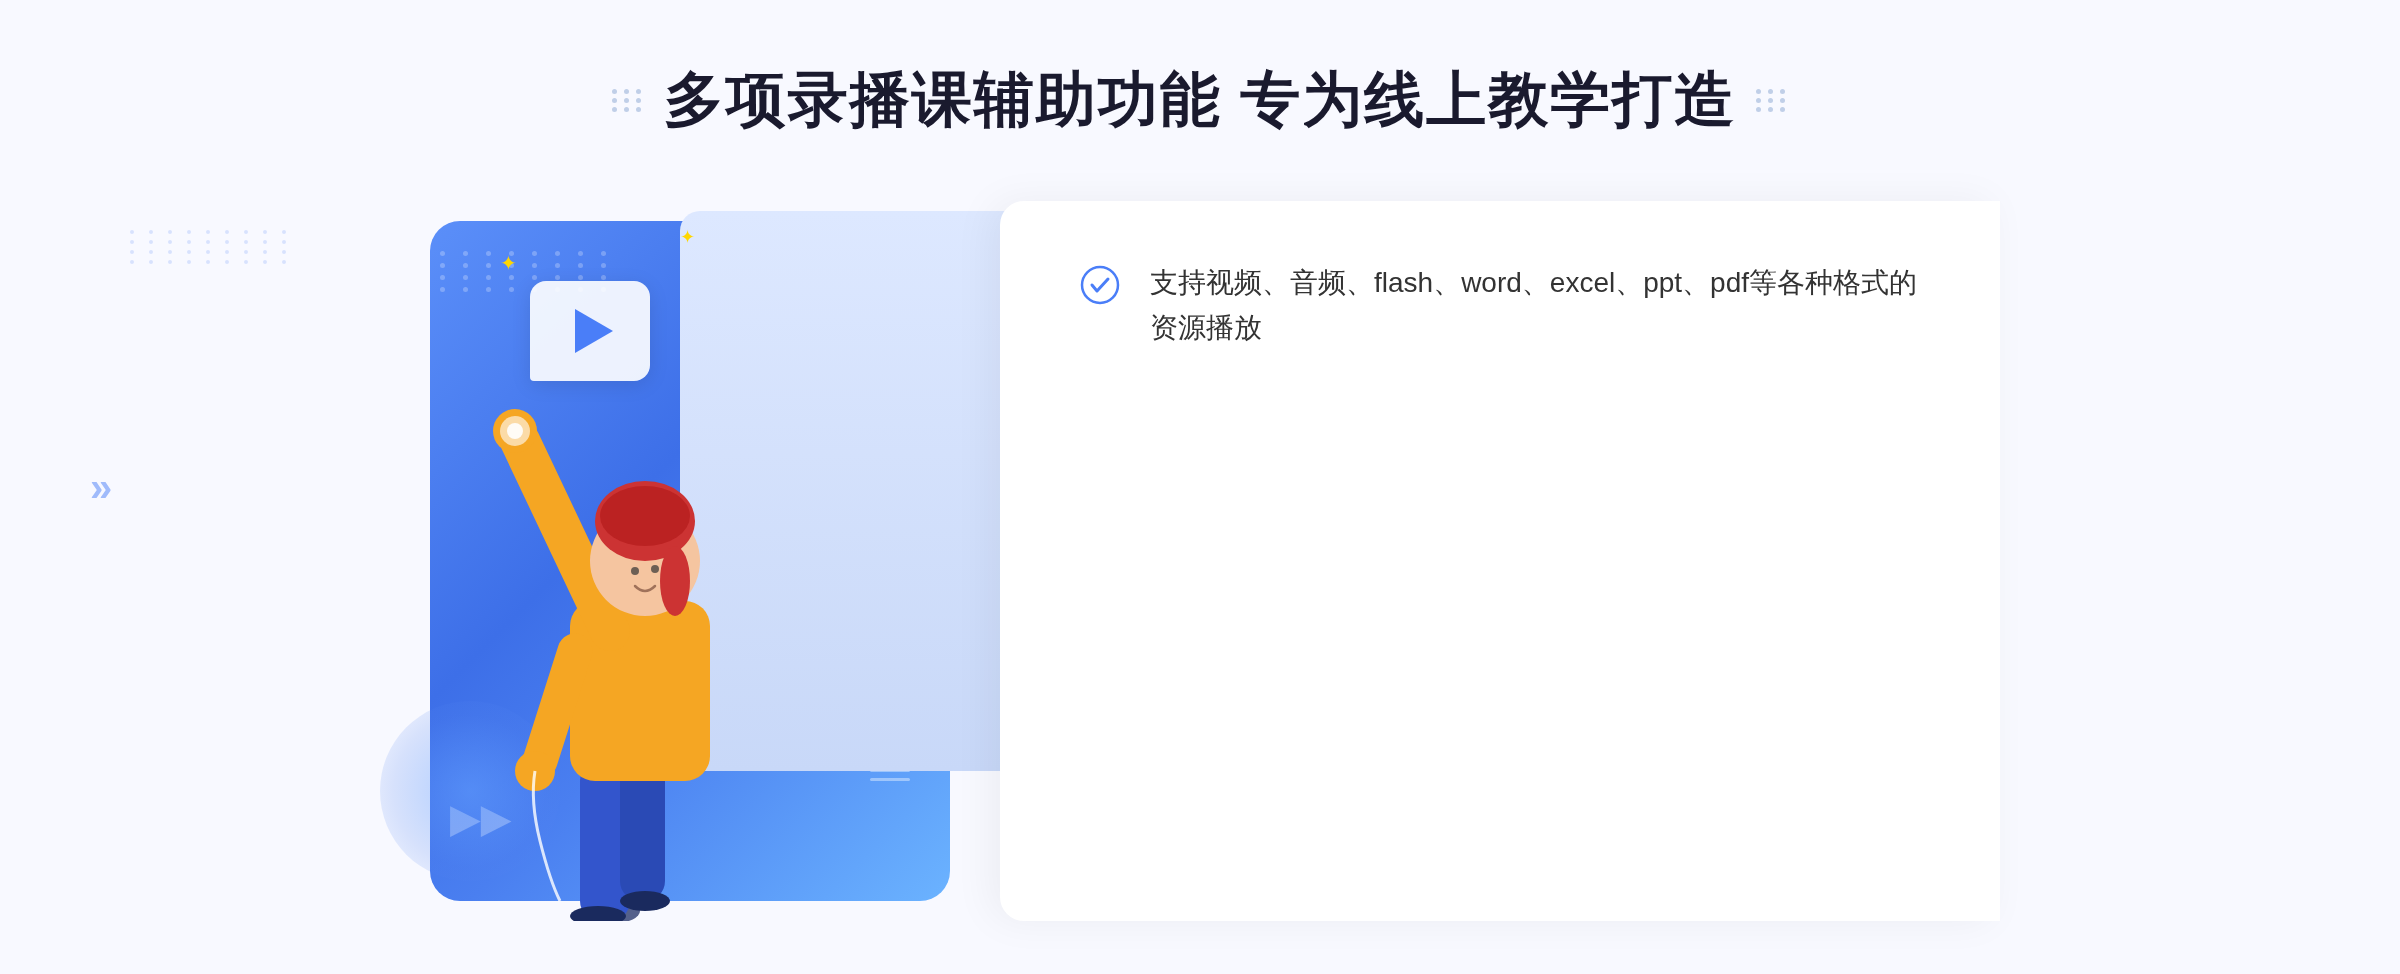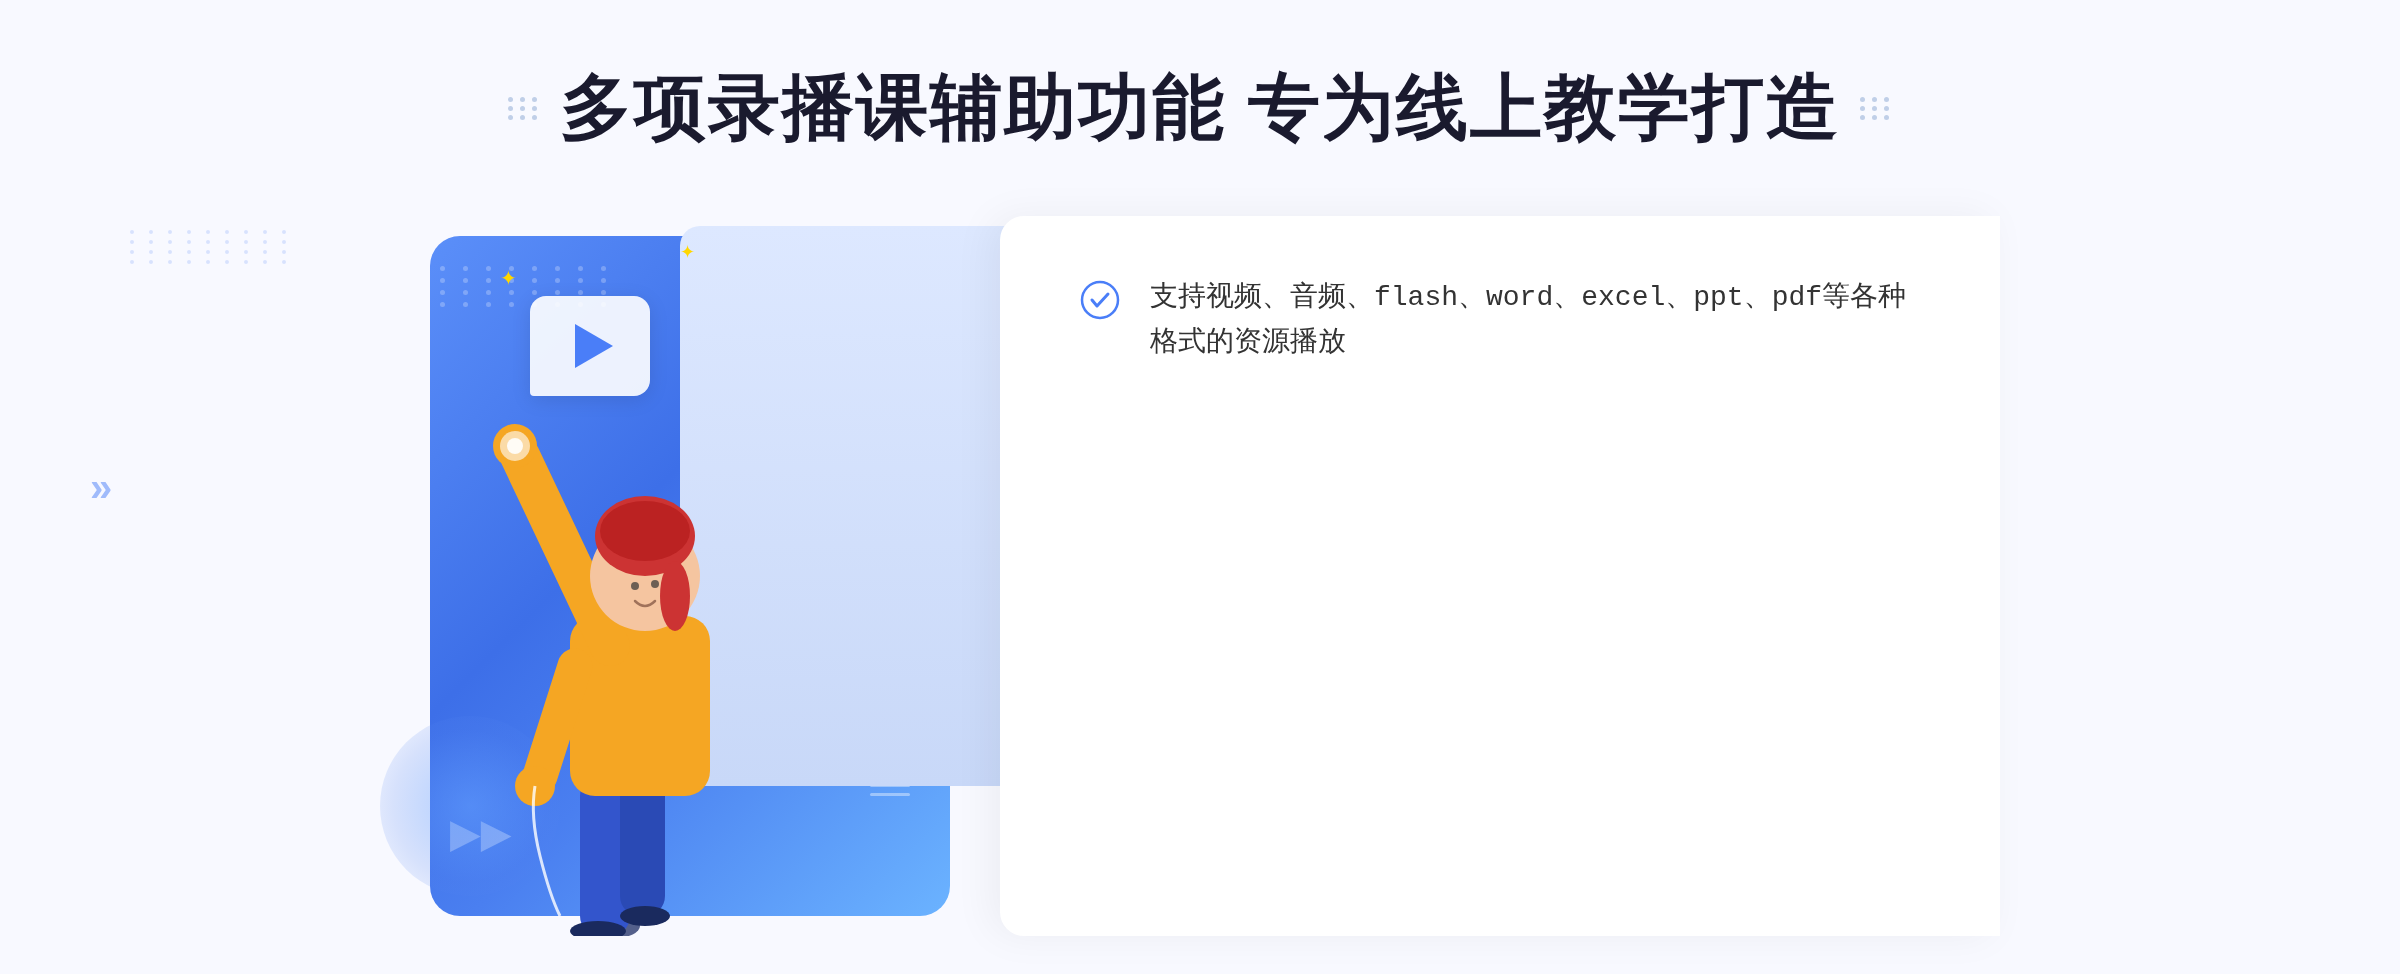--- a/index.html
+++ b/index.html
@@ -49,21 +49,21 @@
     }
 
     .decorator-dot {
       width: 5px;
       height: 5px;
       background: #c0cfe8;
       border-radius: 50%;
     }
 
     .main-title {
-      font-size: 72px;
+      font-size: 60px;
       font-weight: 700;
       color: #1a1a2e;
       letter-spacing: 2px;
     }
 
     .sub-title {
       font-size: 24px;
       color: #999;
       margin-top: 16px;
       font-weight: 400;
@@ -164,21 +164,20 @@
       background: white;
       border-radius: 24px 0 0 24px;
       padding: 60px 80px;
       margin-left: -20px;
       z-index: 3;
       box-shadow: -10px 0 40px rgba(0,0,0,0.05);
       display: flex;
       flex-direction: column;
       justify-content: flex-start;
       gap: 24px;
-      font-family: Liberation Mono, monospace;
     }
 
     .feature-item {
       display: flex;
       align-items: flex-start;
       gap: 30px;
     }
 
     .check-icon {
       width: 40px;

